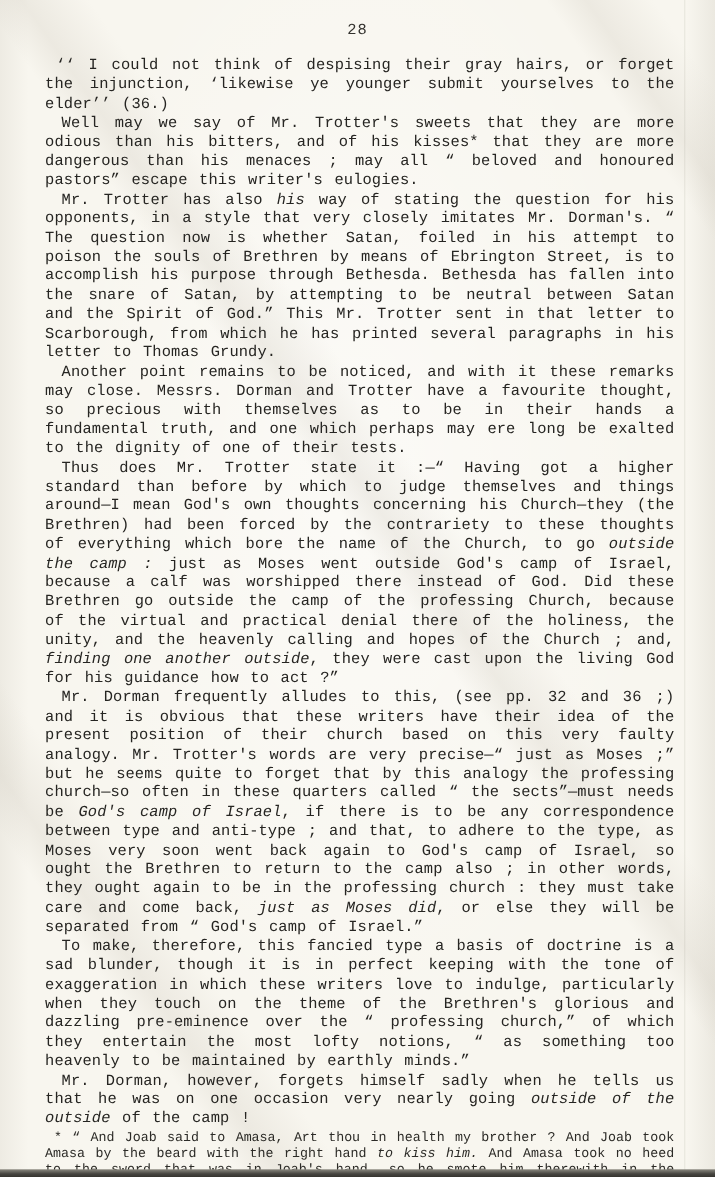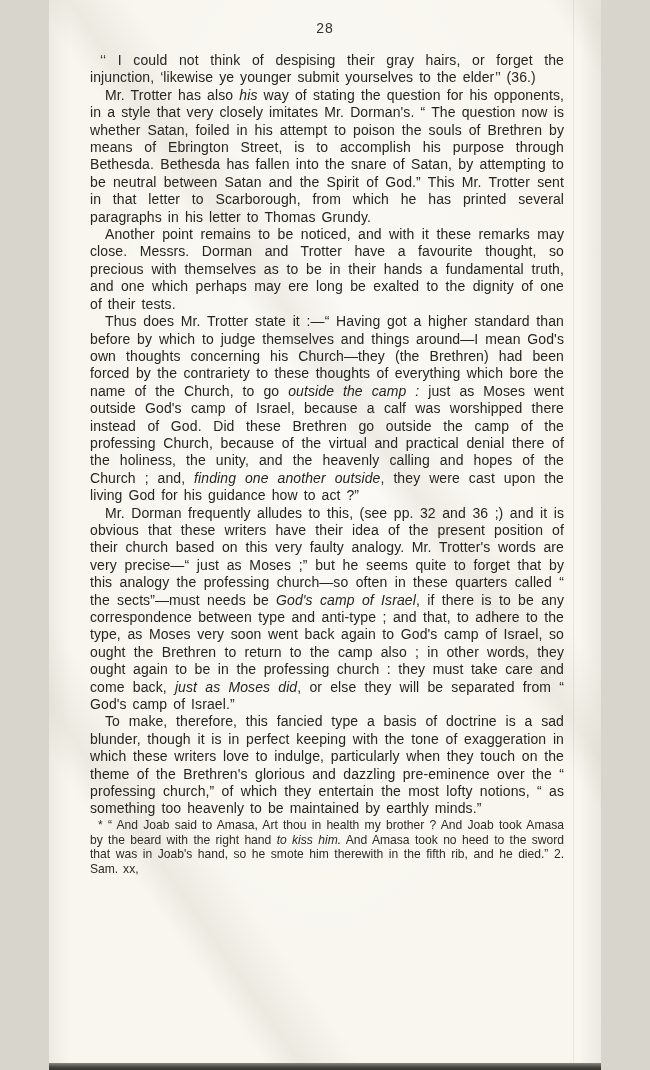--- a/index.html
+++ b/index.html
@@ -1,25 +1,25 @@
 <!DOCTYPE html>
 <html><head>
 <meta charset="utf-8">
 <style>
   html, body { margin:0; padding:0; background:#d8d5cd; }
   .page {
     position:relative;
-    width:552px; height:1070px;
+    width:650px; height:1070px;
     margin:0 auto;
     background:#f8f6ef;
     background-image:
       radial-gradient(ellipse at 50% 40%, rgba(255,255,255,0.5) 0%, rgba(255,255,255,0) 60%),
       linear-gradient(90deg, rgba(190,185,172,0.18) 0%, rgba(255,255,255,0) 4%, rgba(255,255,255,0) 96%, rgba(190,185,172,0.22) 100%);
     overflow:hidden;
-    font-family:Liberation Sans, sans-serif;
+    font-family:Liberation Mono, monospace;
     color:#262522;
   }
   .watermark {
     position:absolute; inset:0; pointer-events:none;
     background:repeating-linear-gradient(
       55deg,
       rgba(255,255,255,0) 0px,
       rgba(255,255,255,0) 180px,
       rgba(206,200,188,0.28) 210px,
       rgba(255,255,255,0) 260px,
@@ -66,23 +66,25 @@
 
 <div class="page">
   <div class="watermark"></div>
   <div class="edge-line"></div>
 
   <div class="page-number">28</div>
 
   <div class="content">
     <div id="paragraphs">
         <p class="para"><span>‘‘ I could not think of despising their gray hairs, or forget the injunction, ‘likewise ye younger submit yourselves to the elder’’ (36.)</span></p>
+        <p class="para"><span>Well may we say of Mr. Trotter's sweets that they are more odious than his bitters, and of his kisses* that they are more dangerous than his menaces ; may all “ beloved and honoured pastors” escape this writer's eulogies.</span></p>
         <p class="para"><span>Mr. Trotter has also </span><span class="it">his</span><span> way of stating the question for his opponents, in a style that very closely imitates Mr. Dorman's.  “ The question now is whether Satan, foiled in his attempt to poison the souls of Brethren by means of Ebrington Street, is to accomplish his purpose through Bethesda. Bethesda has fallen into the snare of Satan, by attempting to be neutral between Satan and the Spirit of God.”   This Mr. Trotter sent in that letter to Scarborough, from which he has printed several paragraphs in his letter to Thomas Grundy.</span></p>
         <p class="para"><span>Another point remains to be noticed, and with it these remarks may close.   Messrs. Dorman and Trotter have a favourite thought, so precious with themselves as to be in their hands a fundamental truth, and one which perhaps may ere long be exalted to the dignity of one of their tests.</span></p>
         <p class="para"><span>Thus does Mr. Trotter state it :—“ Having got a higher standard than before by which to judge themselves and things around—I mean God's own thoughts concerning his Church—they (the Brethren) had been forced by the contrariety to these thoughts of everything which bore the name of the Church, to go </span><span class="it">outside the camp :</span><span> just as Moses went outside God's camp of Israel, because a calf was worshipped there instead of God.   Did these Brethren go outside the camp of the professing Church, because of the virtual and practical denial there of the holiness, the unity, and the heavenly calling and hopes of the Church ; and, </span><span class="it">finding one another outside</span><span>, they were cast upon the living God for his guidance how to act ?”</span></p>
         <p class="para"><span>Mr. Dorman frequently alludes to this, (see pp. 32 and 36 ;) and it is obvious that these writers have their idea of the present position of their church based on this very faulty analogy.   Mr. Trotter's words are very precise—“ just as Moses ;” but he seems quite to forget that by this analogy the professing church—so often in these quarters called “ the sects”—must needs be </span><span class="it">God's camp of Israel</span><span>, if there is to be any correspondence between type and anti-type ; and that, to adhere to the type, as Moses very soon went back again to God's camp of Israel, so ought the Brethren to return to the camp also ; in other words, they ought again to be in the professing church : they must take care and come back, </span><span class="it">just as Moses did</span><span>, or else they will be separated from “ God's camp of Israel.”</span></p>
         <p class="para"><span>To make, therefore, this fancied type a basis of doctrine is a sad blunder, though it is in perfect keeping with the tone of exaggeration in which these writers love to indulge, particularly when they touch on the theme of the Brethren's glorious and dazzling pre-eminence over the “ professing church,” of which they entertain the most lofty notions, “ as something too heavenly to be maintained by earthly minds.”</span></p>
+        <p class="para"><span>Mr. Dorman, however, forgets himself sadly when he tells us that he was on one occasion very nearly going </span><span class="it">outside of the outside</span><span> of the camp !</span></p>
       </div>
     <div class="footnote" id="footnote"><span>* “ And Joab said to Amasa, Art thou in health my brother ?   And Joab took Amasa by the beard with the right hand </span><span class="it">to kiss him.</span><span>   And Amasa took no heed to the sword that was in Joab's hand, so he smote him therewith in the fifth rib, and he died.”   2. Sam. xx,</span></div>
   </div>
 
   <div class="bottom-edge"></div>
 </div>
 
 </body></html>

